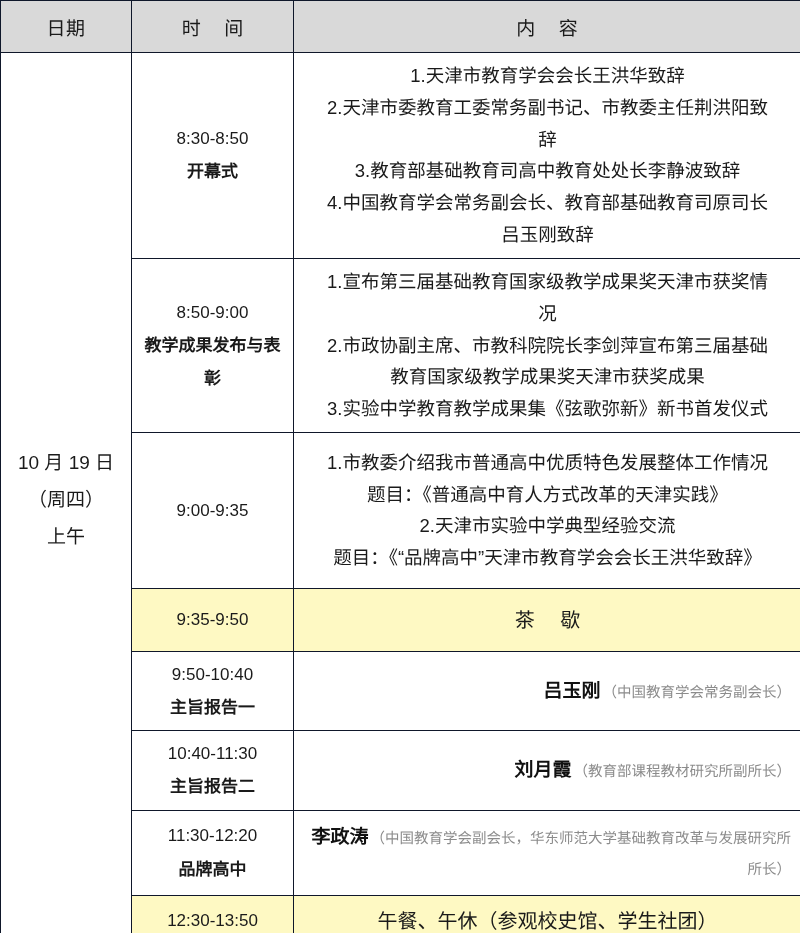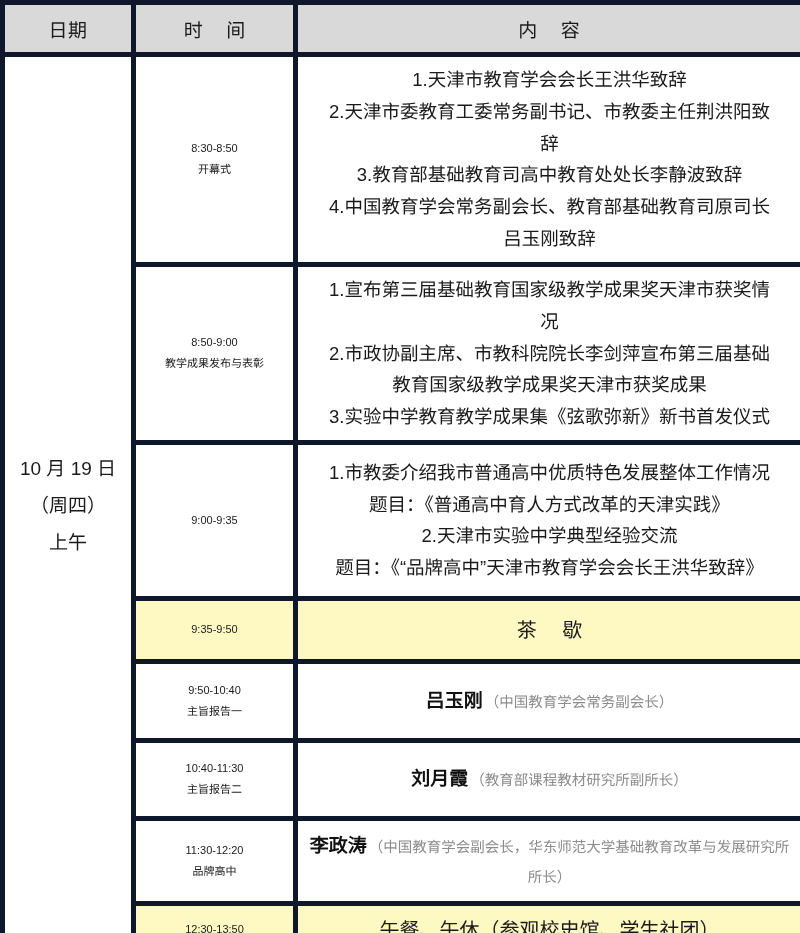--- a/index.html
+++ b/index.html
@@ -16,21 +16,21 @@
   }
 
   .schedule-table {
     width: 800px;
     border-collapse: collapse;
     table-layout: fixed;
   }
 
   .schedule-table th,
   .schedule-table td {
-    border: 5px solid #0f172a;
+    border: 1px solid #0f172a;
     vertical-align: middle;
     box-sizing: border-box;
   }
 
   
   thead th {
     background: #d9d9d9;
     height: 52px;
     font-weight: normal;
     font-size: 19px;
@@ -48,26 +48,26 @@
     text-align: center;
     font-size: 19px;
     line-height: 1.95;
     padding: 0 4px;
   }
   .date-line { display: block; white-space: nowrap; }
 
   
   td.time-cell {
     text-align: center;
-    font-size: 11px;
+    font-size: 17px;
     line-height: 1.95;
     padding: 6px 8px;
   }
   .time-range { display: block; white-space: nowrap; }
-  .time-title { display: block; }
+  .time-title { display: block; font-weight: bold; }
 
   
   td.content-cell {
     font-size: 18.5px;
     line-height: 1.72;
     padding: 7px 9px 7px 10px;
     text-align: center;
   }
   .content-line { display: block; }
   .indent-line { display: block; }
@@ -76,21 +76,21 @@
     text-align: center;
     font-size: 20px;
   }
   .centered-spaced { letter-spacing: 10px; padding-left: 10px; }
 
   
   td.speaker-cell {
     font-size: 18.5px;
     line-height: 1.62;
     padding: 7px 9px 7px 10px;
-    text-align: center;
+    text-align: right;
   }
   .speaker-name {
     font-size: 19px;
     font-weight: 600;
     color: #111111;
   }
   .speaker-affil {
     font-size: 14.5px;
     color: #8c8c8c;
     margin-left: 2px;

